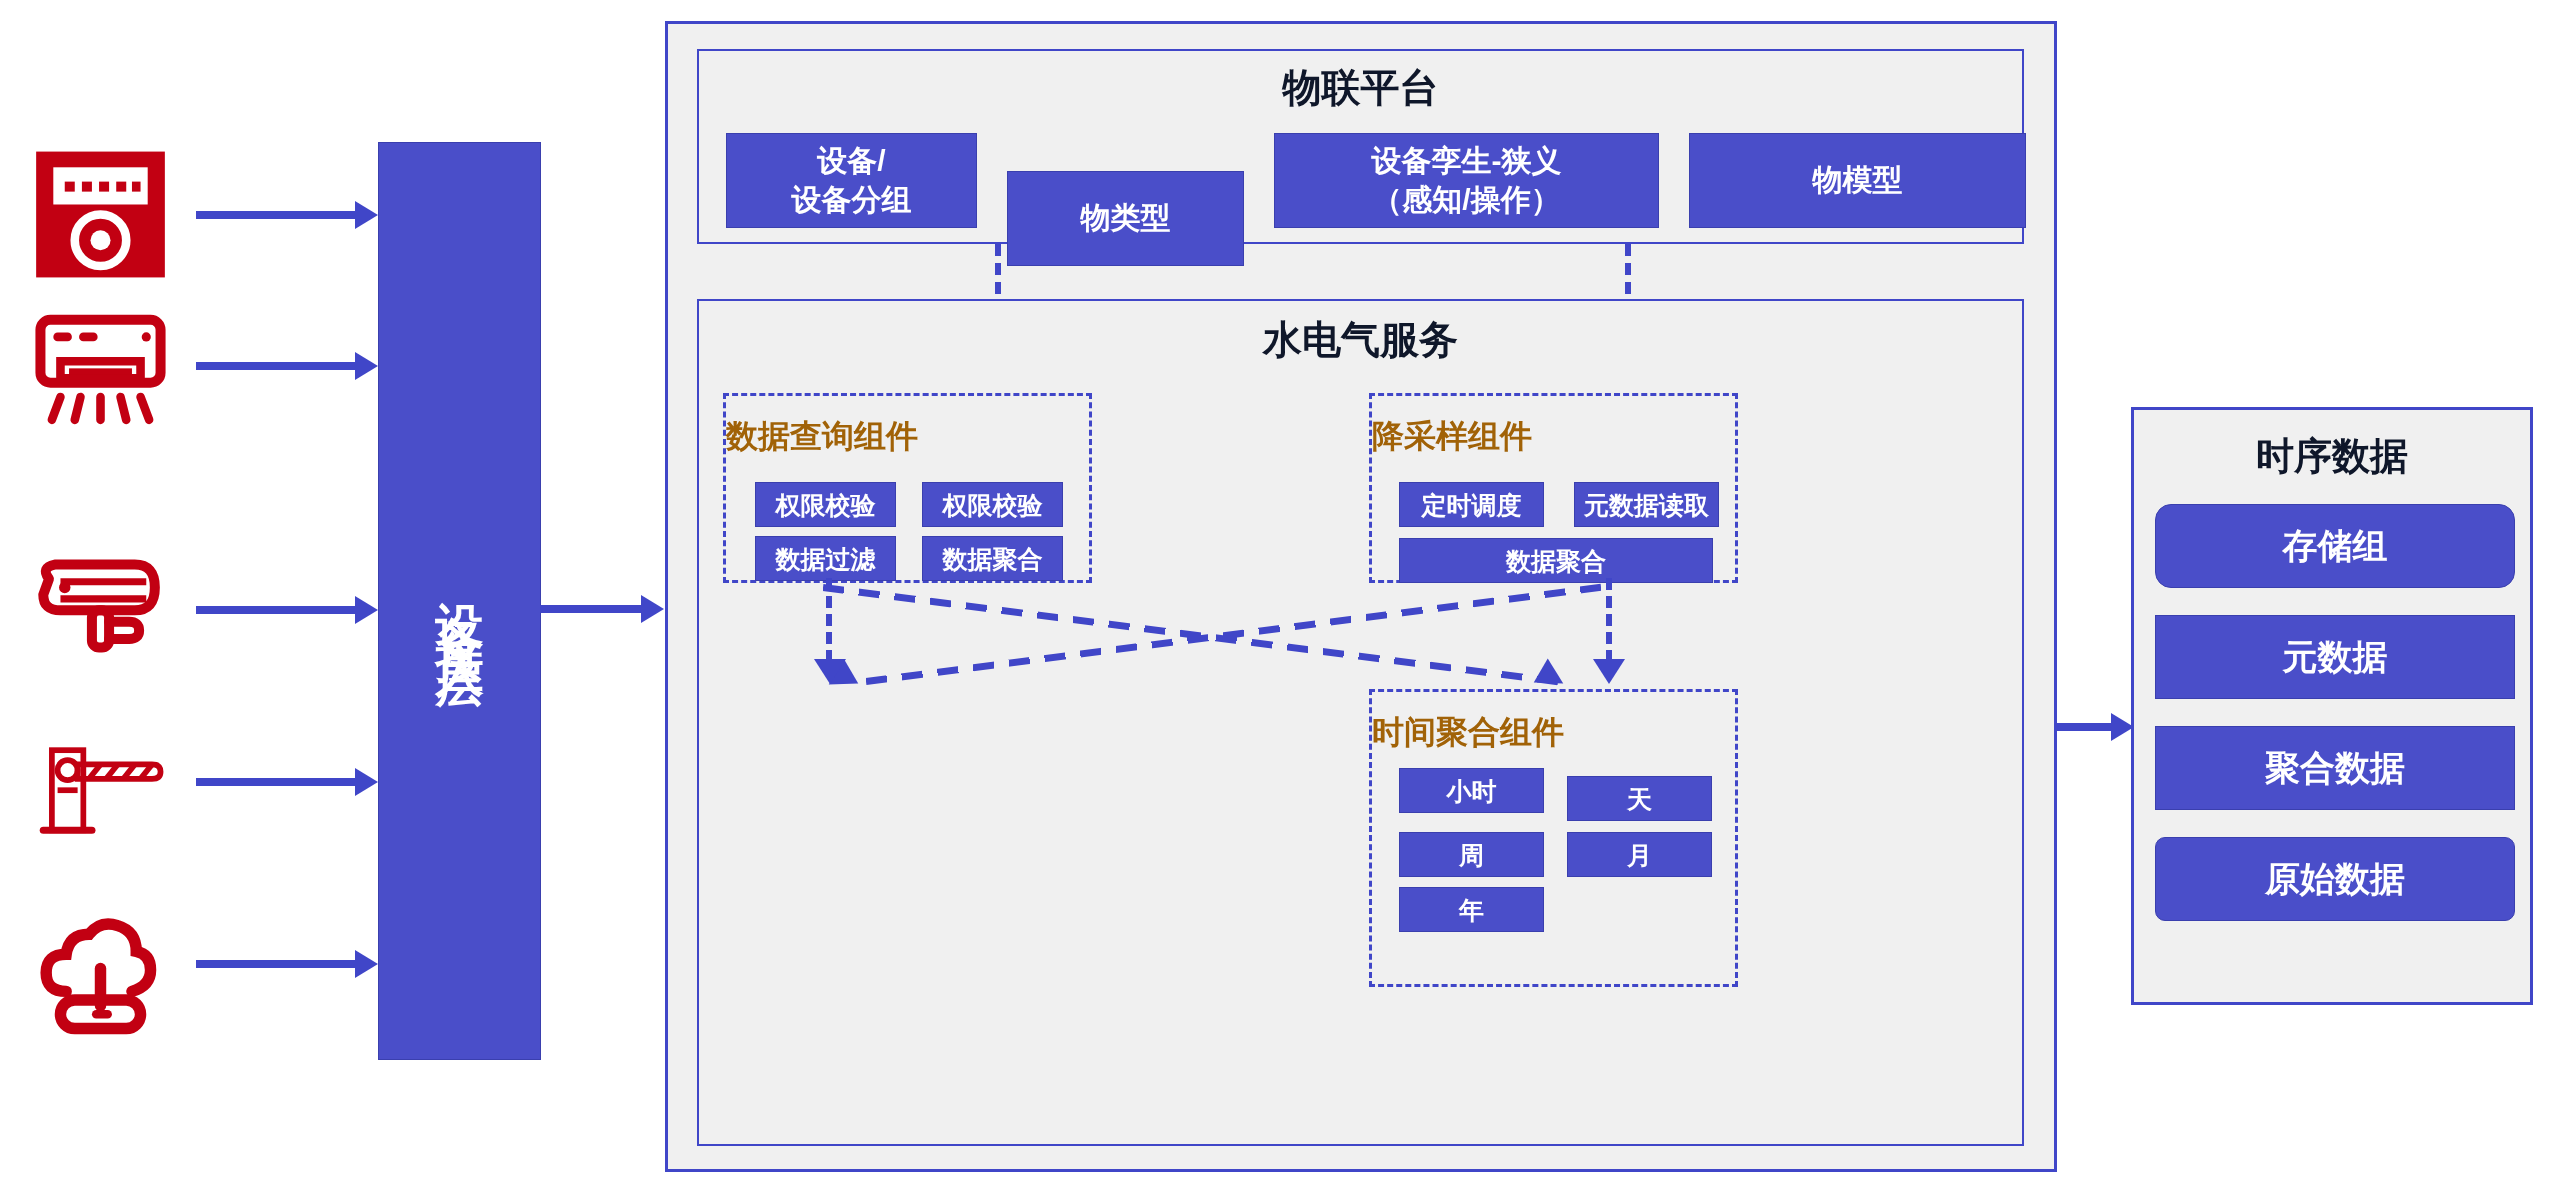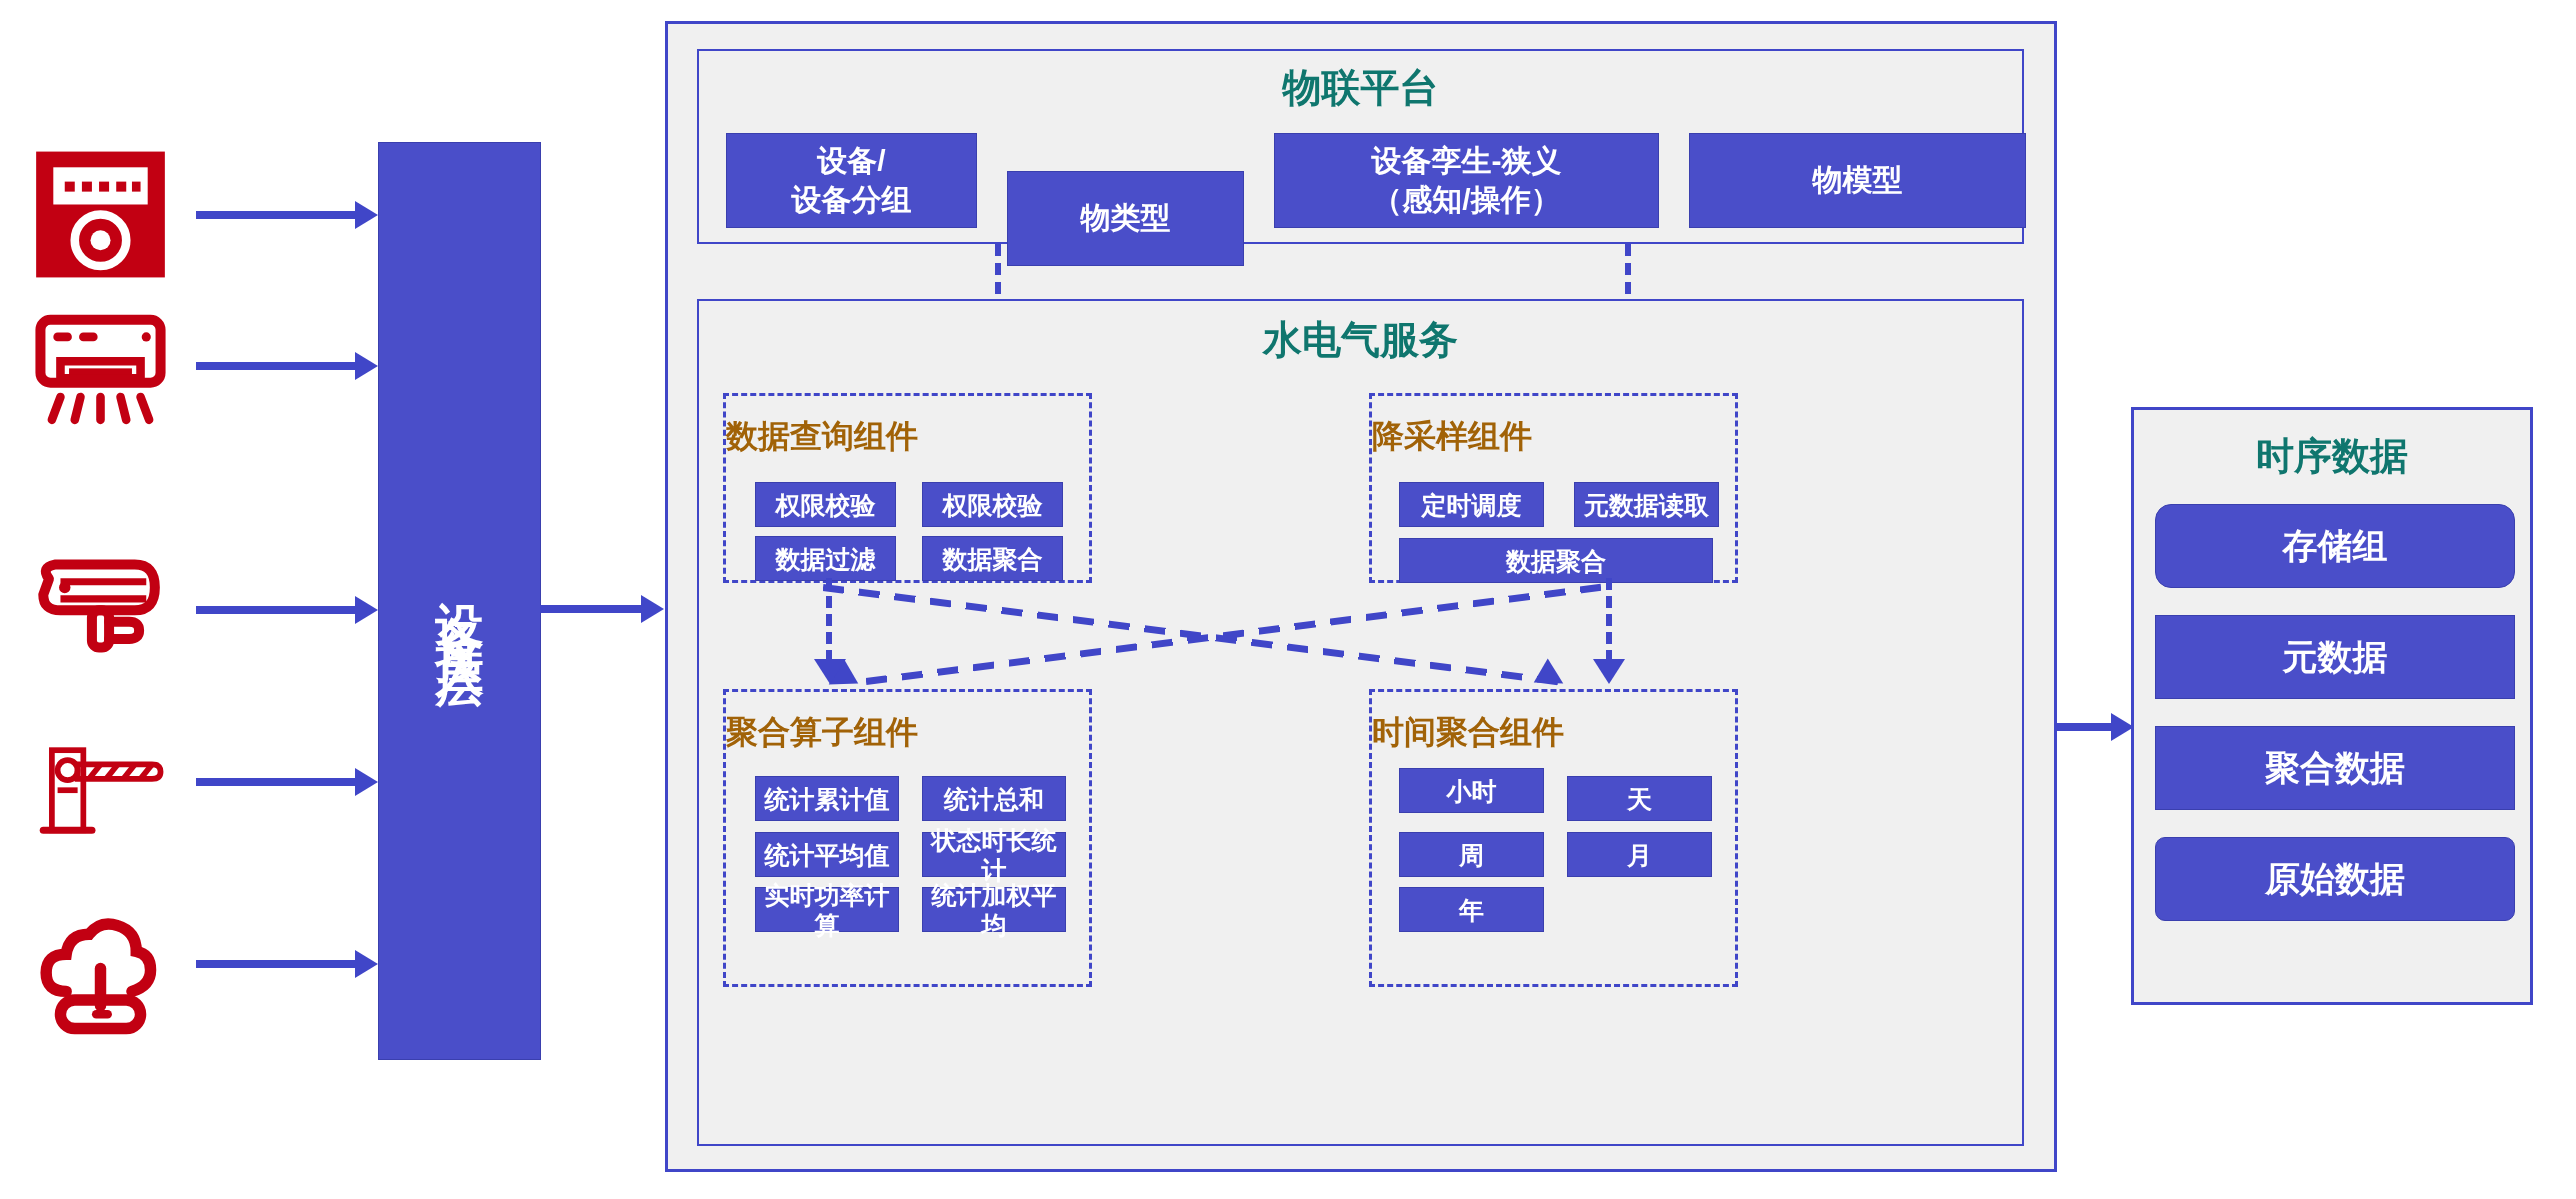--- a/index.html
+++ b/index.html
@@ -36,21 +36,21 @@
     left:665px;top:21px;width:1392px;height:1151px;
     background:#f0f0f0;border:3.8px solid #4046c8;
   }
 
   
   #iot-platform{
     left:29px;top:25px;width:1327px;height:195px;
     background:#f0f0f0;border:2.9px solid #4046c8;
   }
   .block-title{
-    text-align:center;font-size:39px;font-weight:700;color:#0f766e;
+    text-align:center;font-size:39px;font-weight:700;color:#0f172a;
   }
   #iot-platform .block-title{margin-top:9.6px;}
   .iot-row{position:absolute;left:27px;right:27px;top:82px;display:flex;gap:30px;}
   .iot-card{
     flex:0 0 auto;background:#4a4ec9;border:1px solid #3a3fae;
     display:flex;align-items:center;justify-content:center;text-align:center;
     color:#fff;font-size:30px;font-weight:700;line-height:1.28;height:93px;
   }
   .iot-card.w1{width:249px;}
   .iot-card.w2{width:235px;margin-top:38px;}
@@ -241,29 +241,20 @@
       <div class="chip" style="left:196px;top:140px;width:139px;height:43px;">数据聚合</div>
     </div>
 
     <div class="comp-box" style="left:670px;top:92px;width:363px;height:184px;">
       <div class="comp-title">降采样组件</div>
       <div class="chip" style="left:27px;top:86px;width:143px;height:43px;">定时调度</div>
       <div class="chip" style="left:202px;top:86px;width:143px;height:43px;">元数据读取</div>
       <div class="chip" style="left:27px;top:142px;width:312px;height:43px;">数据聚合</div>
     </div>
 
-    <div class="comp-box" style="left:24px;top:388px;width:363px;height:292px;">
-      <div class="comp-title">聚合算子组件</div>
-      <div class="chip" style="left:29px;top:84px;width:142px;height:43px;">统计累计值</div>
-      <div class="chip" style="left:196px;top:84px;width:142px;height:43px;">统计总和</div>
-      <div class="chip" style="left:29px;top:140px;width:142px;height:43px;">统计平均值</div>
-      <div class="chip" style="left:196px;top:140px;width:142px;height:43px;">状态时长统计</div>
-      <div class="chip" style="left:29px;top:195px;width:142px;height:43px;">实时功率计算</div>
-      <div class="chip" style="left:196px;top:195px;width:142px;height:43px;">统计加权平均</div>
-    </div>
 
     <div class="comp-box" style="left:670px;top:388px;width:363px;height:292px;">
       <div class="comp-title">时间聚合组件</div>
       <div class="chip" style="left:27px;top:76px;width:143px;height:43px;">小时</div>
       <div class="chip" style="left:195px;top:84px;width:143px;height:43px;">天</div>
       <div class="chip" style="left:27px;top:140px;width:143px;height:43px;">周</div>
       <div class="chip" style="left:195px;top:140px;width:143px;height:43px;">月</div>
       <div class="chip" style="left:27px;top:195px;width:143px;height:43px;">年</div>
     </div>
 

